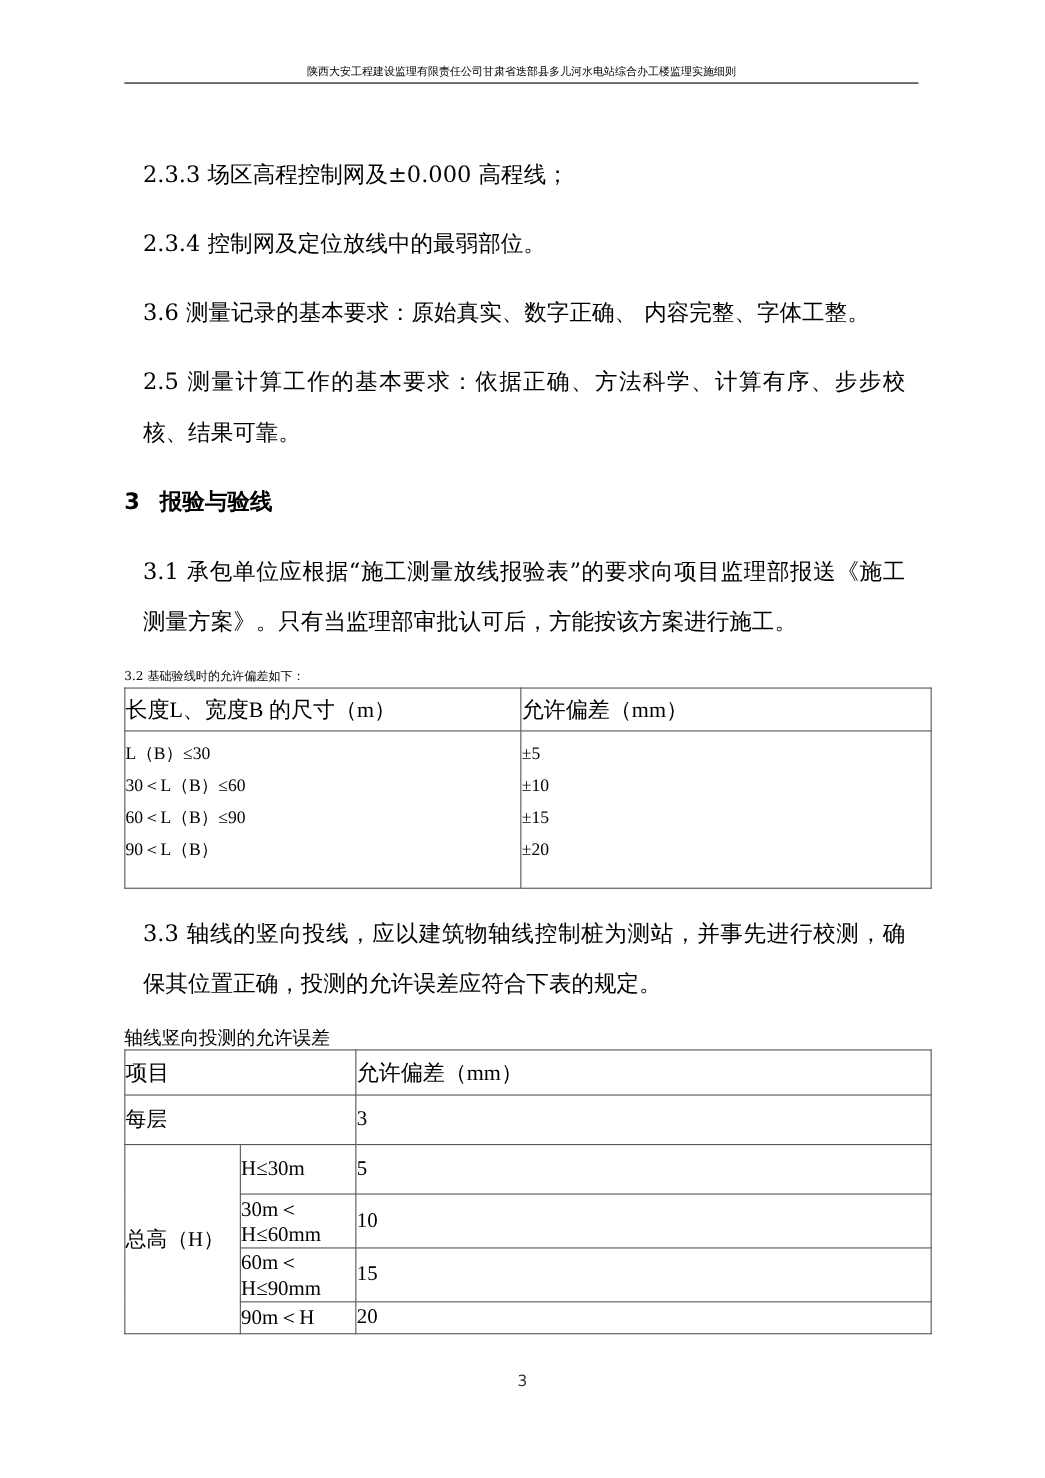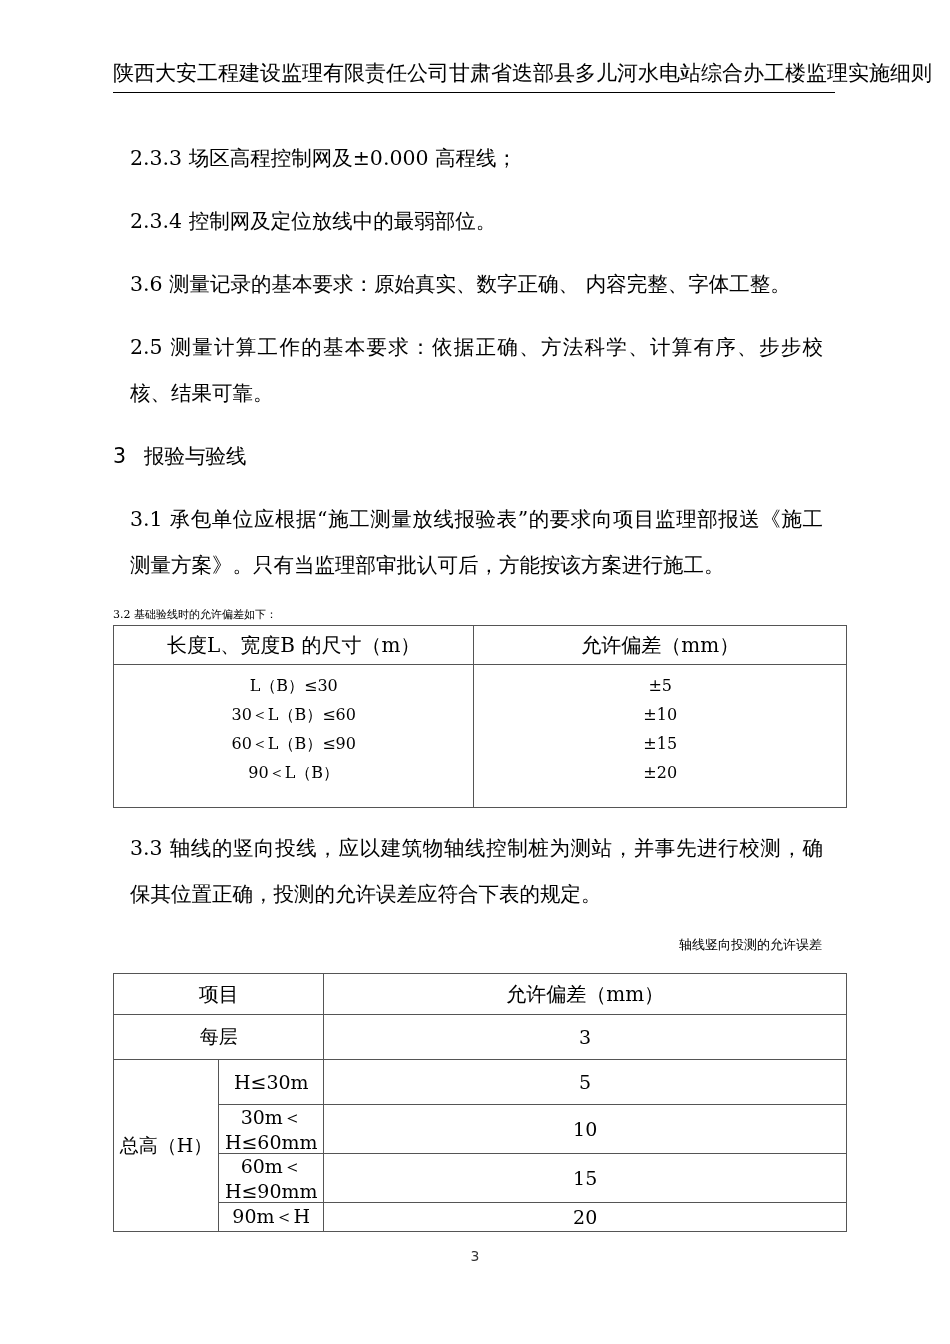--- a/index.html
+++ b/index.html
@@ -23,22 +23,22 @@
   }
 
   
   .header-area {
     position: absolute;
     left: 113px;
     top: 58px;
     width: 722px;
   }
   .header-text {
-    text-align: left;
-    font-size: 21px;
+    text-align: center;
+    font-size: 10px;
     font-family: "DejaVu Serif", "Liberation Serif", serif;
     letter-spacing: 0px;
     line-height: 1.5;
     white-space: nowrap;
   }
   .header-rule {
     border-bottom: 1.6px solid #000;
     margin-top: 2px;
   }
 
@@ -54,55 +54,55 @@
     font-size: 20.5px;
     line-height: 46px;
     text-align: justify;
     text-justify: inter-ideograph;
     margin: 17px;
     font-family: "DejaVu Serif", "Liberation Serif", serif;
   }
 
   .heading {
     font-size: 20.5px;
-    font-weight: normal;
+    font-weight: bold;
     line-height: 46px;
     margin: 0;
     font-family: "DejaVu Sans", "Liberation Sans", sans-serif;
   }
   .heading .hnum { margin-right: 18px; }
 
   .small-note {
     font-size: 11px;
     line-height: 20px;
     margin: 0;
     font-family: "DejaVu Serif", "Liberation Serif", serif;
   }
 
   .table-caption {
-    font-size: 13px;
+    font-size: 17px;
     line-height: 20px;
-    text-align: right;
-    margin: 18px;
+    text-align: left;
+    margin: 0;
     font-family: "DejaVu Serif", "Liberation Serif", serif;
   }
 
   
   table.doc-table {
     border-collapse: collapse;
     width: 734px;
     table-layout: fixed;
     font-family: "DejaVu Serif", "Liberation Serif", serif;
   }
   table.doc-table td {
     border: 1.1px solid #555;
-    text-align: center;
     vertical-align: middle;
     font-size: 19px;
     padding: 0;
+    font-family: Liberation Serif, serif;
   }
   
   #table-tolerance-dimension .t1-head td { height: 38px; font-size: 20px; }
   #table-tolerance-dimension .t1-body td {
     height: 136px;
     vertical-align: top;
     padding-top: 6px;
     font-size: 16px;
     line-height: 29px;
   }

